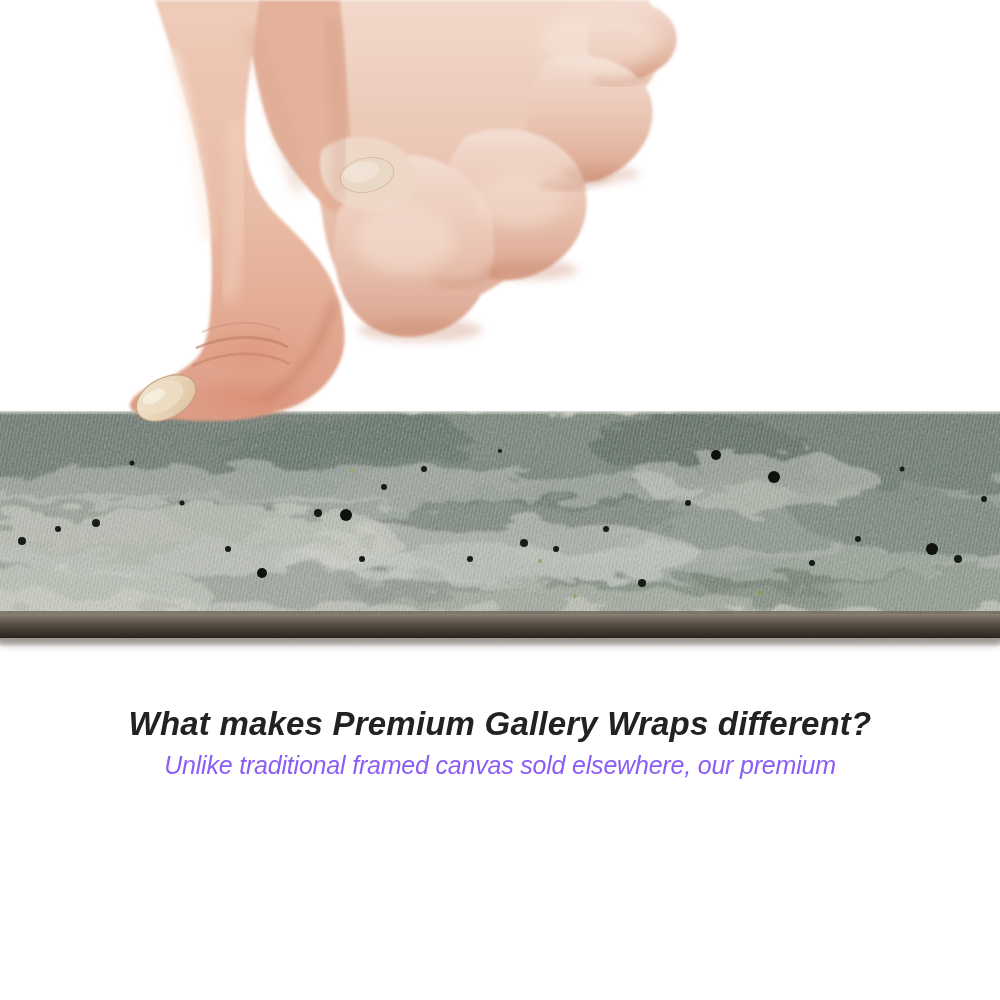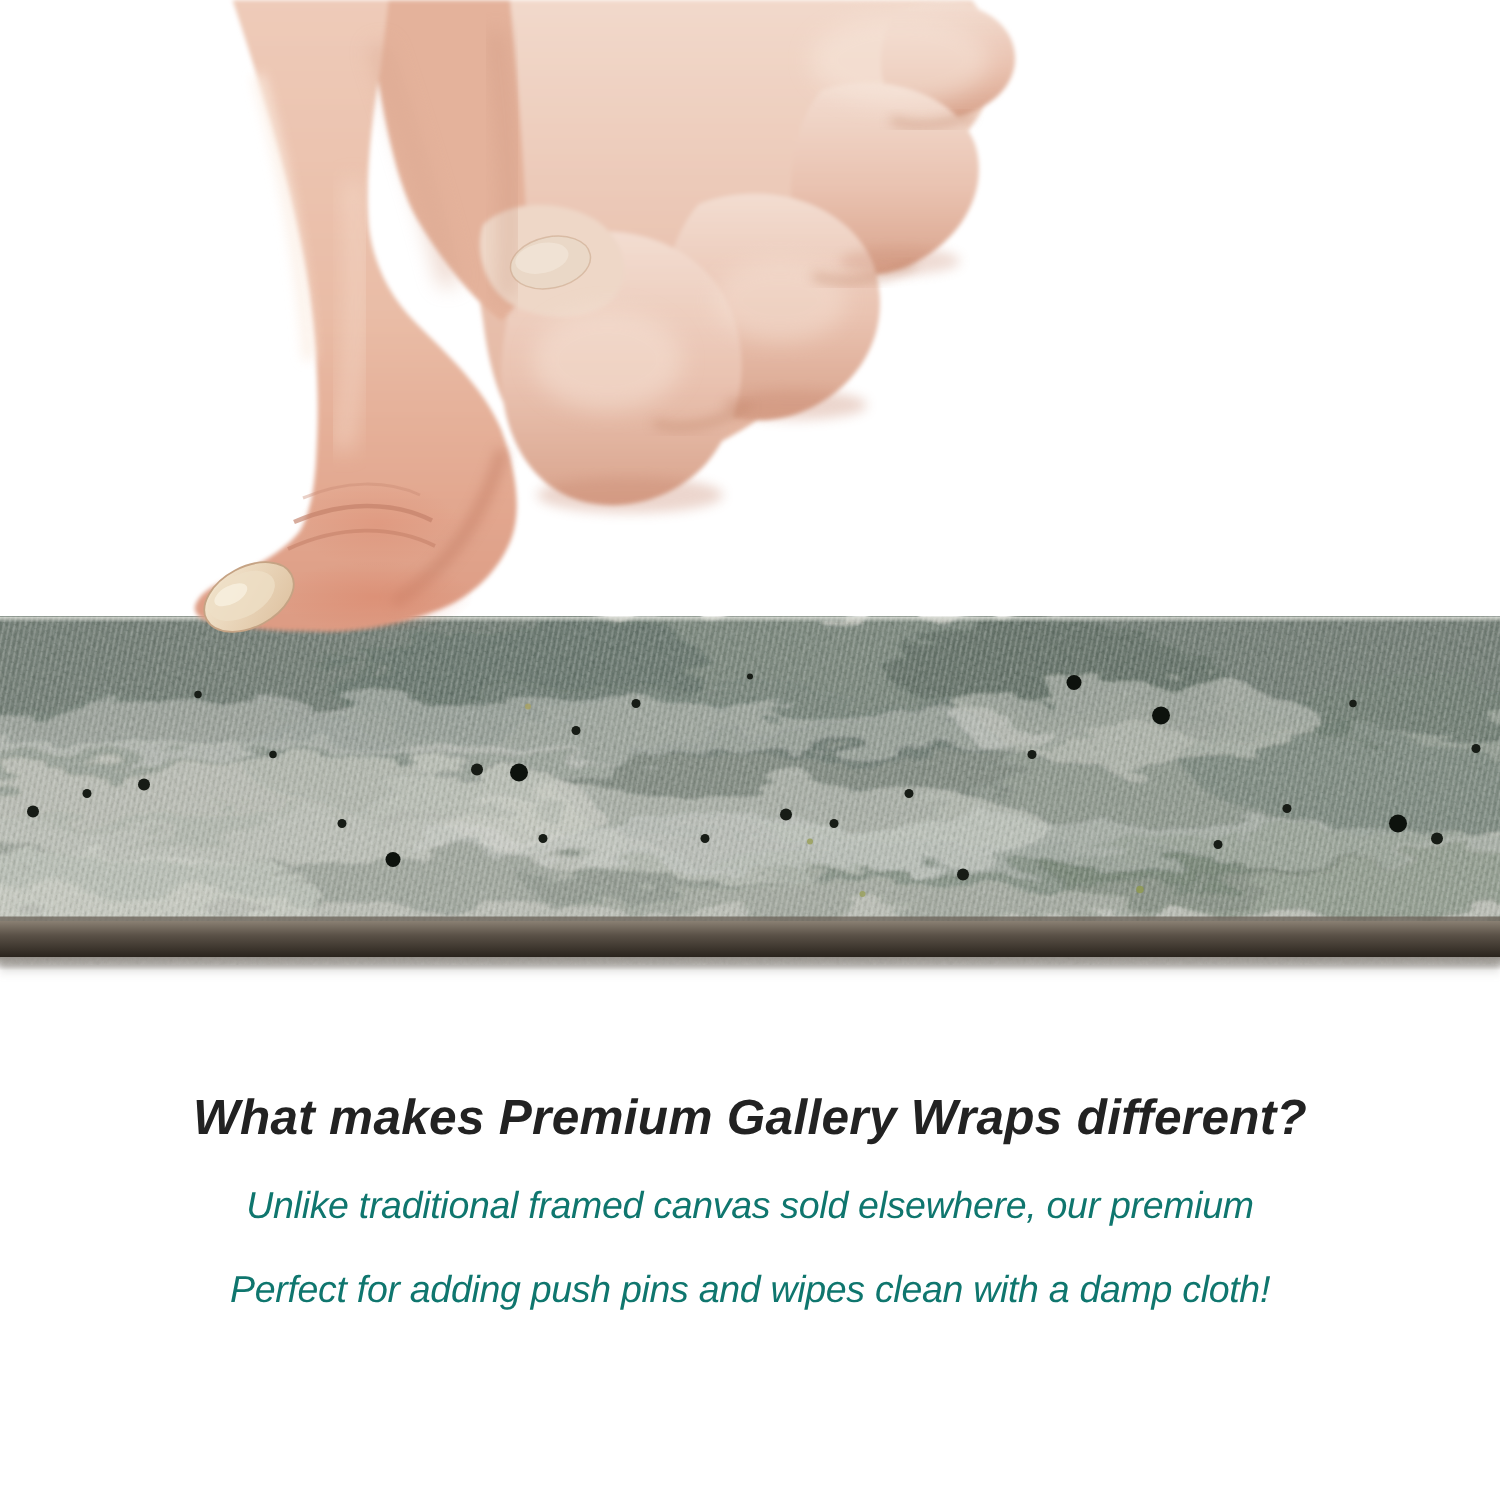--- a/index.html
+++ b/index.html
@@ -13,25 +13,25 @@
     position:absolute;top:640px;left:0;width:1000px;height:12px;z-index:1;
     background:linear-gradient(to bottom,rgba(95,90,82,0.5),rgba(120,115,108,0.12) 55%,rgba(120,115,108,0));
     filter:blur(2px);
   }
   .text-section{
     position:absolute;top:700px;left:0;width:1000px;z-index:4;
     text-align:center;color:#2d2d2d;
   }
   .heading{
     font-size:33px;line-height:47px;font-style:italic;font-weight:600;
-    letter-spacing:0.2px;color:#222222;margin-top:21px;
+    letter-spacing:0.2px;color:#222222;
   }
   .body-line{
     font-size:25px;line-height:37.5px;font-style:italic;font-weight:400;
-    letter-spacing:-0.2px;color:#0f766e;margin-top:18px;
+    letter-spacing:-0.2px;color:#8b5cf6;
   }
 </style>
 </head>
 <body>
 
 <div id="stage">
 
   <svg class="canvas-layer" width="1000" height="236" viewBox="0 0 1000 236" aria-hidden="true">
     <defs>
       <pattern id="weave" width="5" height="5" patternUnits="userSpaceOnUse" patternTransform="rotate(-34)">
@@ -221,16 +221,15 @@
     <g transform="rotate(-28 166 398)">
       <ellipse cx="166" cy="398" rx="32" ry="20" fill="url(#gNail)" stroke="#c5a384" stroke-width="1.2"></ellipse>
       <ellipse cx="162" cy="395" rx="24" ry="14" fill="#eedec6" opacity="0.8"></ellipse>
       <ellipse cx="156" cy="391" rx="12" ry="6" fill="#f8f0e0" opacity="0.8"></ellipse>
     </g>
   </svg>
 
   <div class="text-section">
     <div class="heading">What makes Premium Gallery Wraps different?</div>
     <div class="body-line">Unlike traditional framed canvas sold elsewhere, our premium</div>
-    <div class="body-line">Perfect for adding push pins and wipes clean with a damp cloth!</div>
   </div>
 
 </div>
 
 </body></html>

